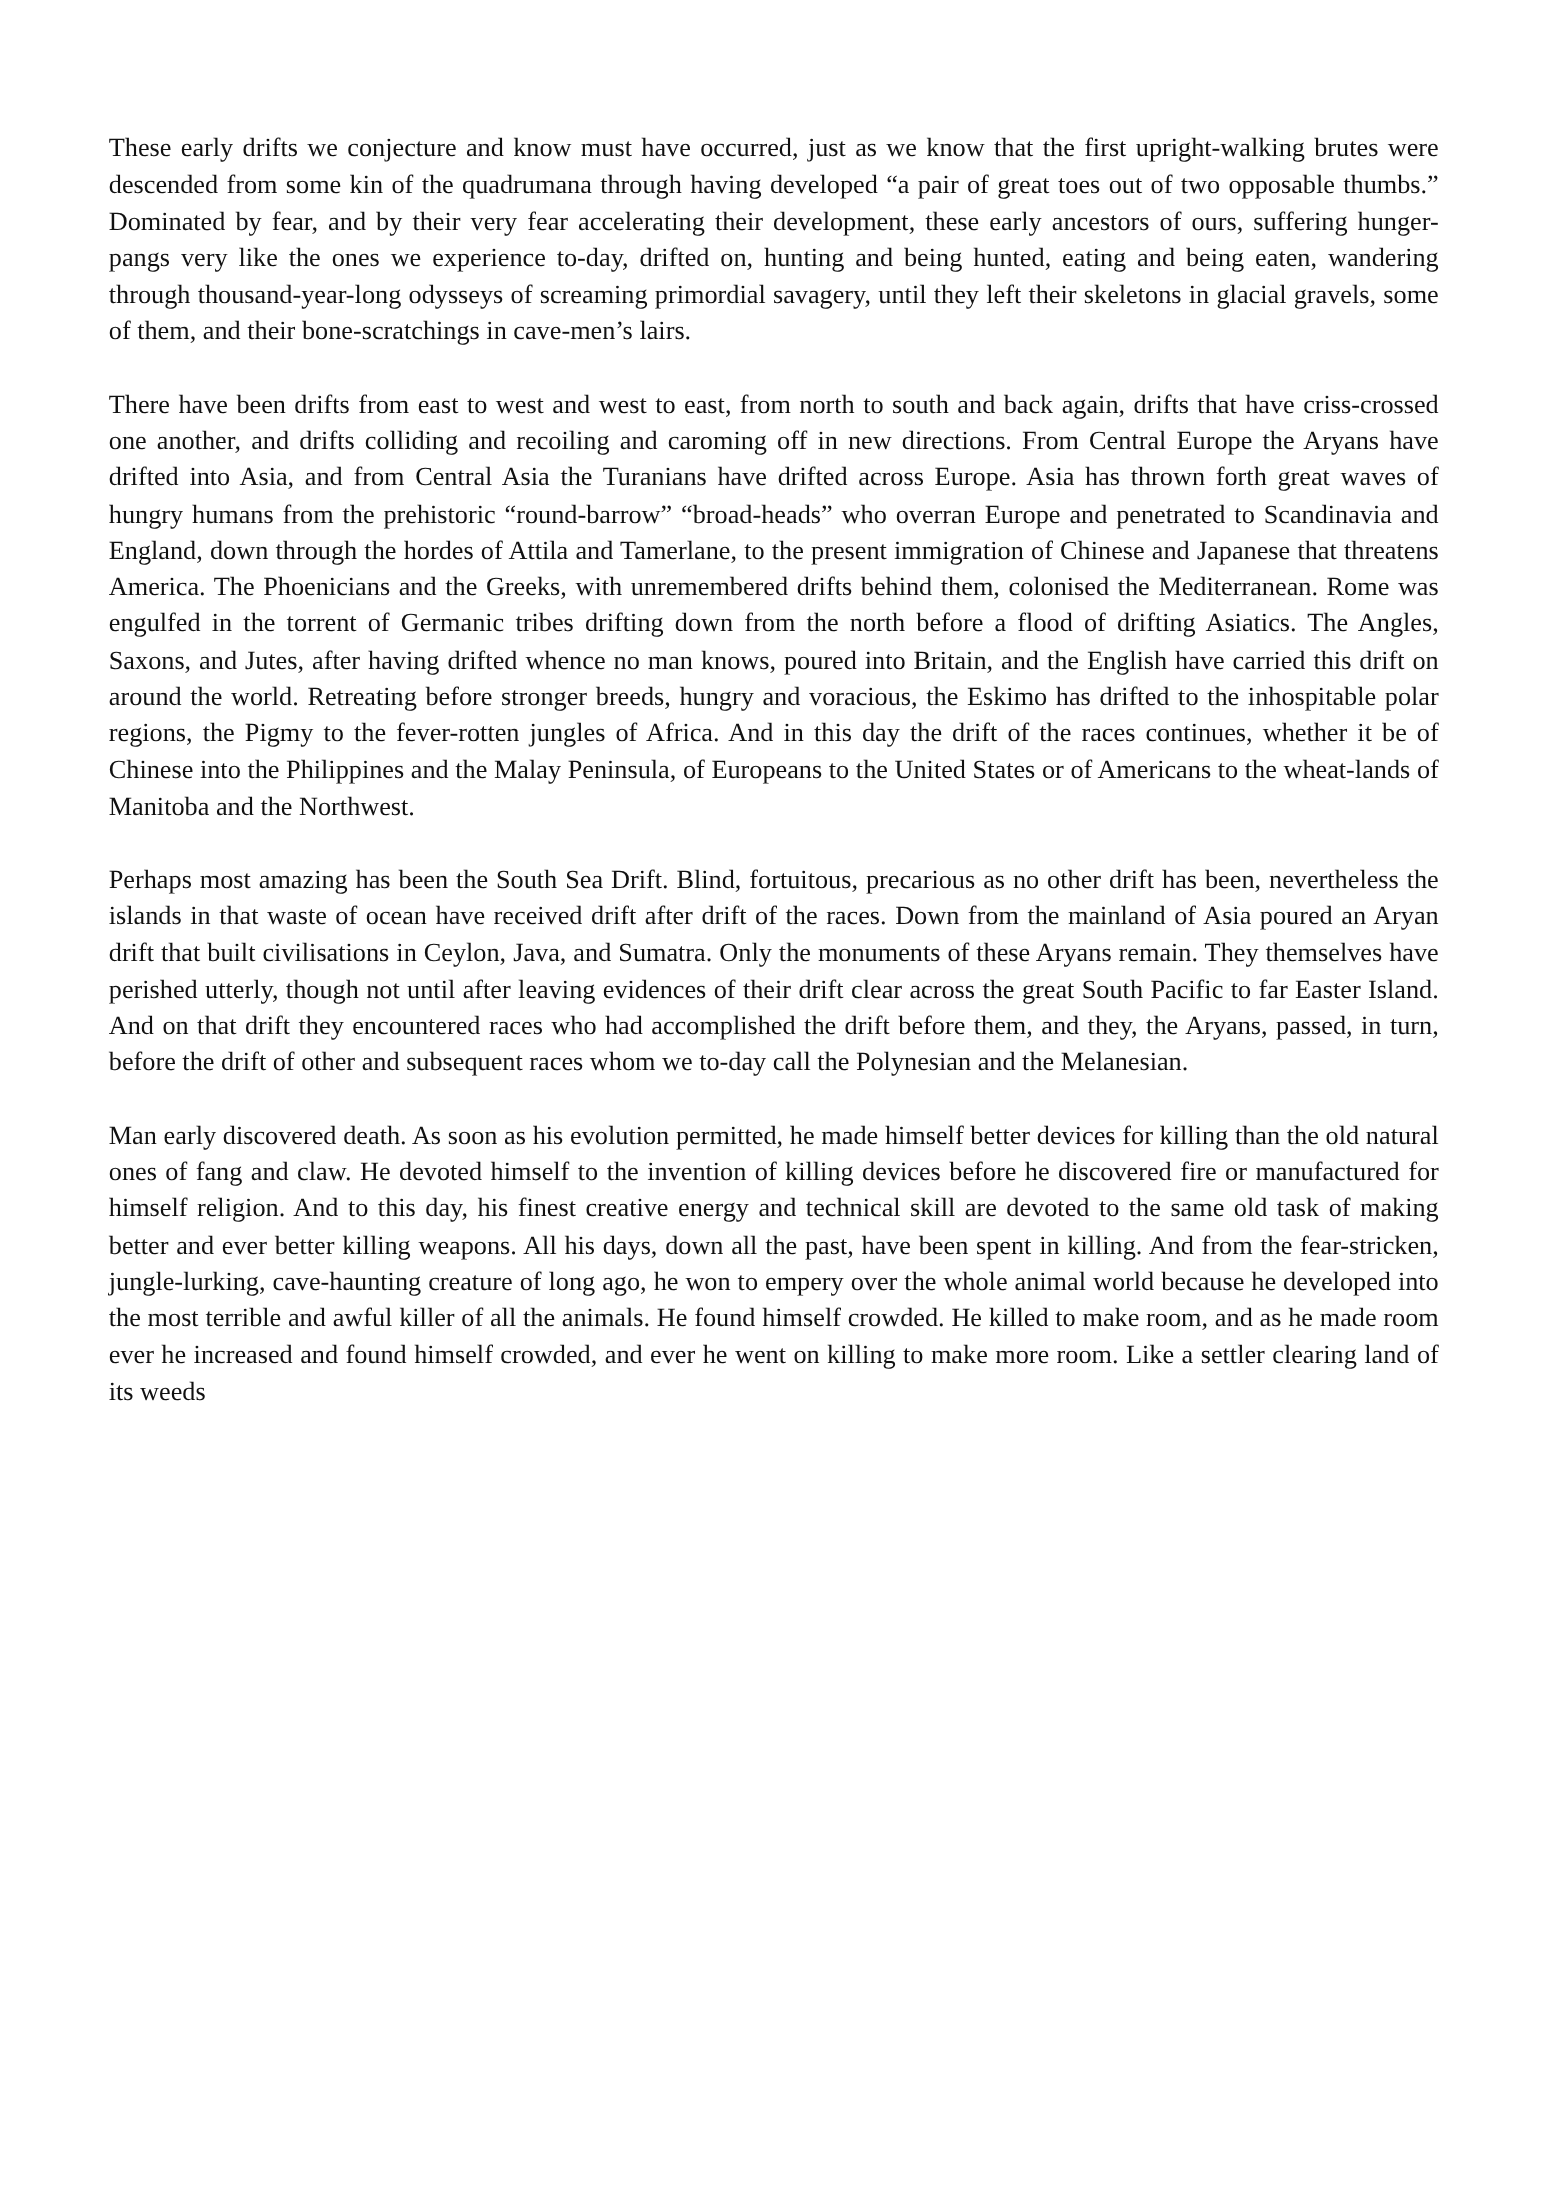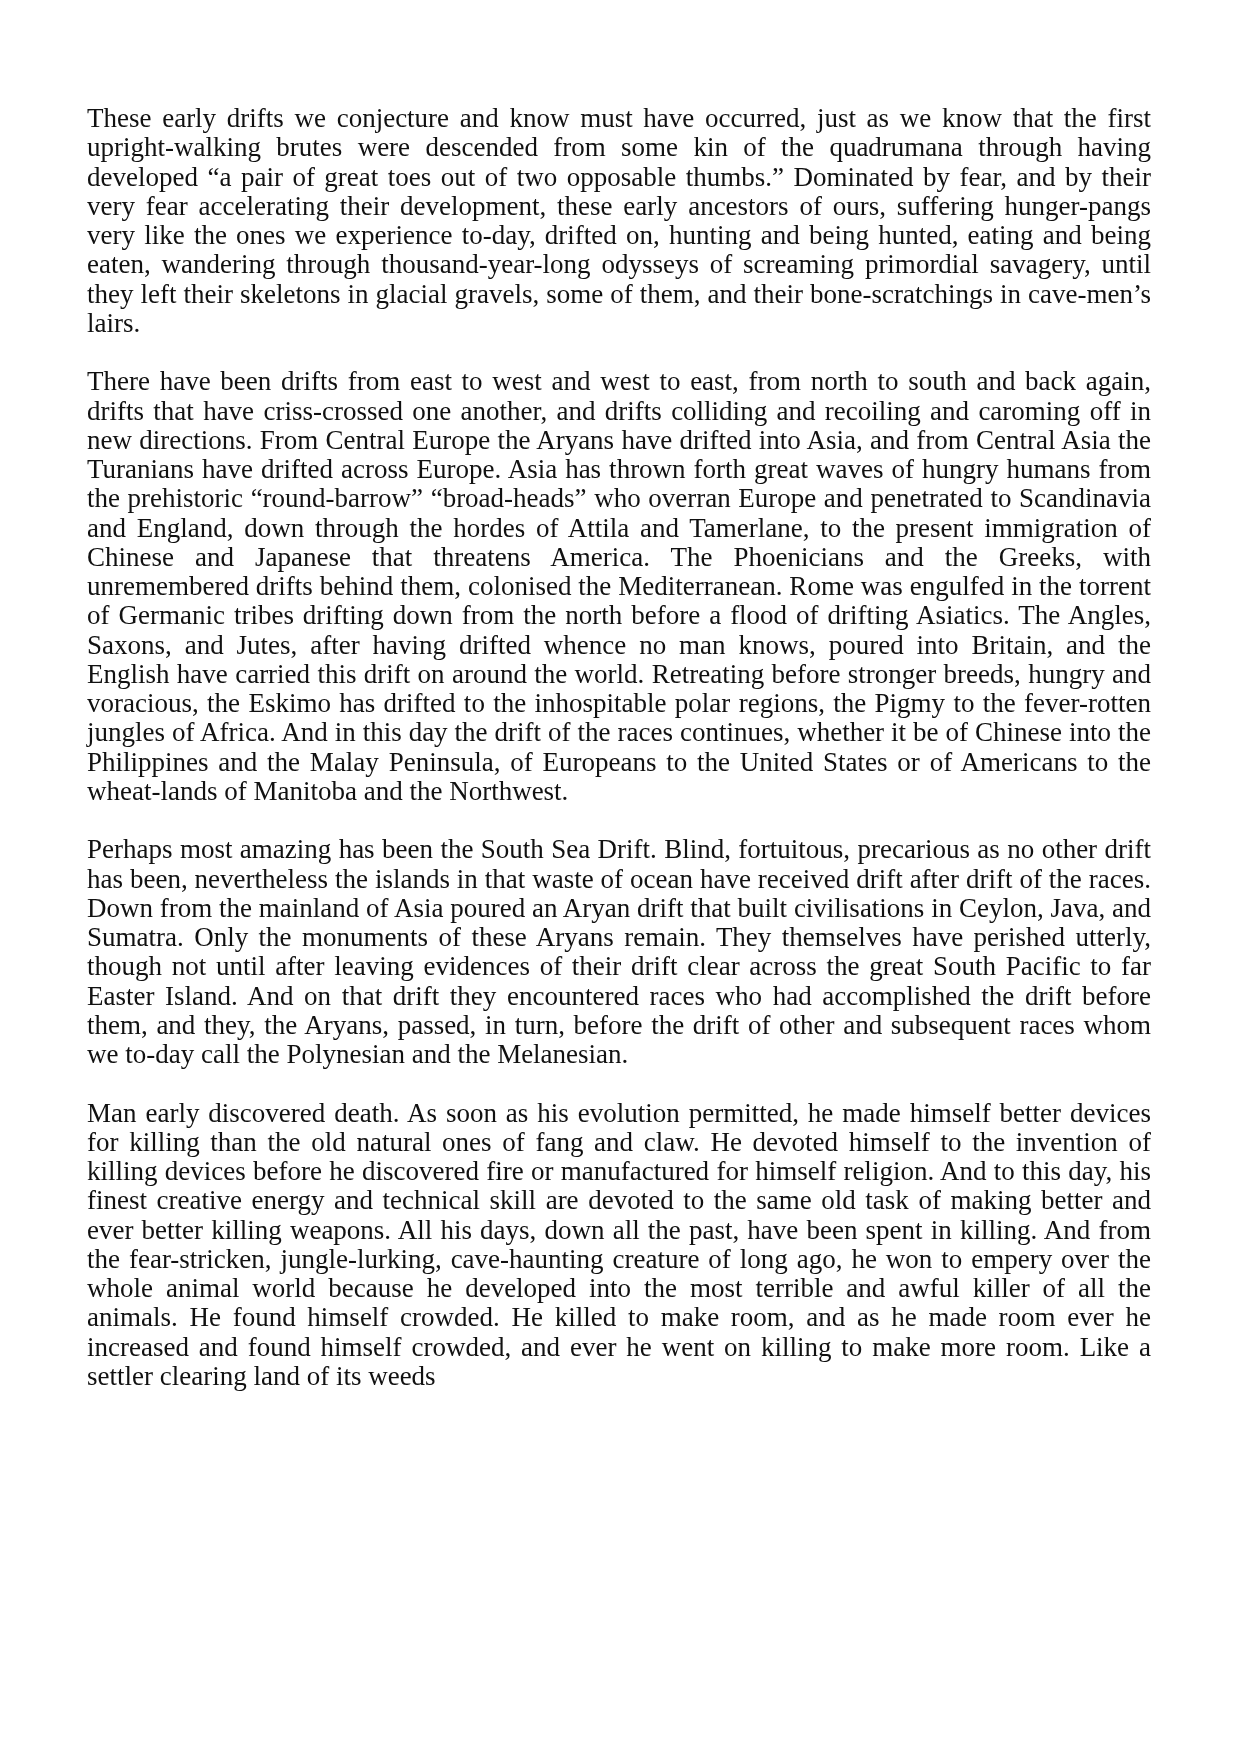--- a/index.html
+++ b/index.html
@@ -12,21 +12,21 @@
       height: 1755px;
       position: relative;
       overflow: hidden;
     }
     .page {
       position: absolute;
       left: 87px;
       top: 104px;
       width: 1064px;
       font-family: "Liberation Serif", "DejaVu Serif", serif;
-      font-size: 27px;
+      font-size: 21px;
       line-height: 29.25px;
       color: #111111;
     }
     .para {
       margin: 0 0 29.25px 0;
       text-align: justify;
       text-align-last: left;
       hyphens: none;
       word-spacing: 0px;
     }

